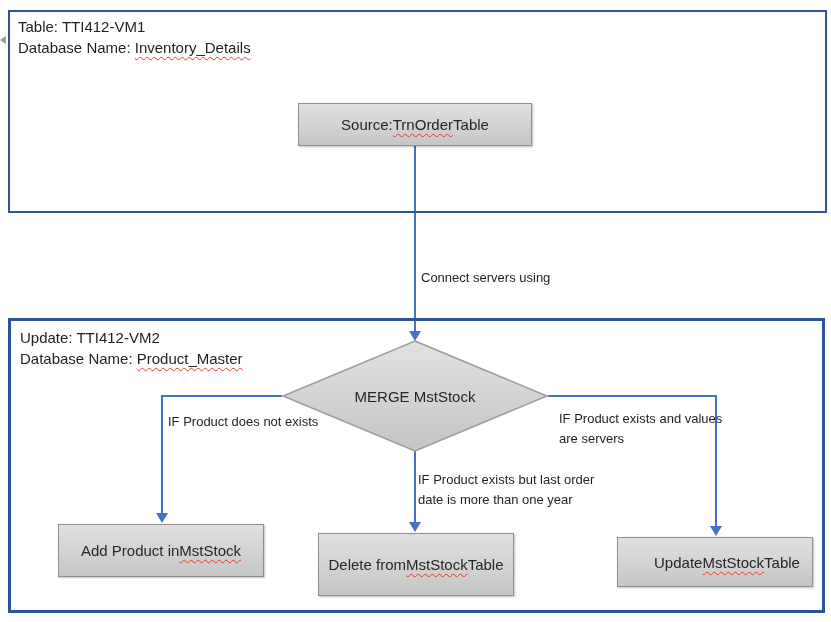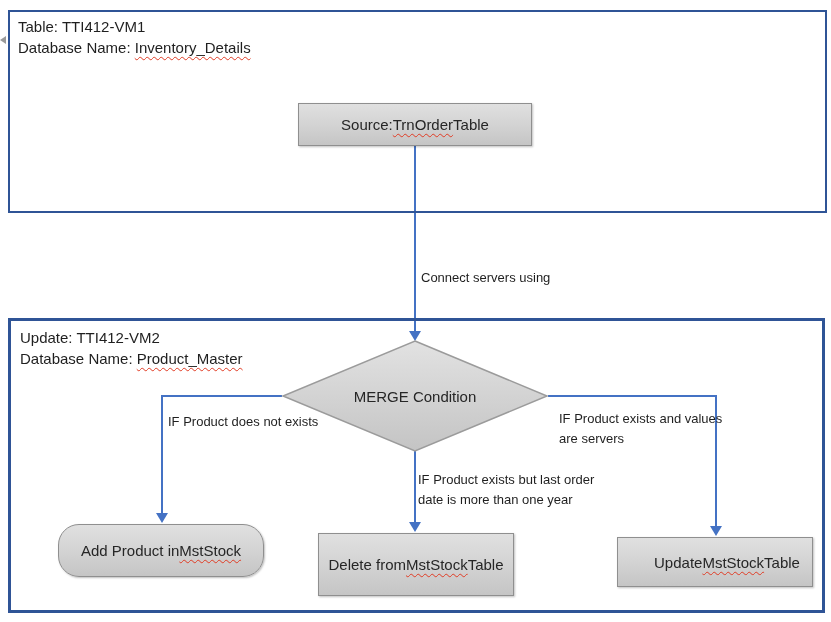--- a/index.html
+++ b/index.html
@@ -21,21 +21,21 @@
     text-underline-offset:3px;
   }
   .shape {
     position:absolute; box-sizing:border-box; z-index:3;
     background:linear-gradient(180deg,#e0e0e0 0%,#d2d2d2 55%,#c5c5c5 100%);
     border:1px solid #8f8f8f; box-shadow:1px 1px 2px rgba(0,0,0,0.25);
     display:flex; align-items:center; justify-content:center;
     font-size:15px; color:#262626; white-space:nowrap;
   }
   .shape--source { left:298px; top:103px; width:234px; height:43px; }
-  .shape--add    { left:58px;  top:524px; width:206px; height:53px;border-radius:21px; }
+  .shape--add    { left:58px;  top:524px; width:206px; height:53px; }
   .shape--delete { left:318px; top:533px; width:196px; height:63px; }
   .shape--update { left:617px; top:537px; width:196px; height:50px;padding-left:24px; }
   .line { position:absolute; background:#4472C4; z-index:1; }
   .line--h { height:2px; }
   .line--v { width:2px; }
   .arrow-down {
     position:absolute; width:0; height:0; z-index:3;
     border-left:6px solid transparent; border-right:6px solid transparent;
     border-top:10px solid #4472C4;
   }
@@ -90,21 +90,21 @@
   <div class="diamond-wrap">
     <svg width="268" height="112">
       <defs>
         <linearGradient id="dg" x1="0" y1="0" x2="0" y2="1">
           <stop offset="0" stop-color="#e2e2e2"></stop>
           <stop offset="1" stop-color="#c4c4c4"></stop>
         </linearGradient>
       </defs>
       <polygon points="134,1 266,56 134,111 2,56" fill="url(#dg)" stroke="#9b9b9b" stroke-width="1.5"></polygon>
     </svg>
-    <div class="diamond-label">MERGE Condition</div>
+    <div class="diamond-label">MERGE MstStock</div>
   </div>
 
   <div class="line line--h" style="left:161px; top:395px; width:121px;"></div>
   <div class="line line--v" style="left:161px; top:395px; height:119px;"></div>
   <div class="arrow-down" style="left:156px; top:513px;"></div>
   <div class="note note--left">IF Product does not exists</div>
   <div class="shape shape--add">
       <span>Add Product in </span>
       <span class="sp">MstStock</span>
       <span></span>

